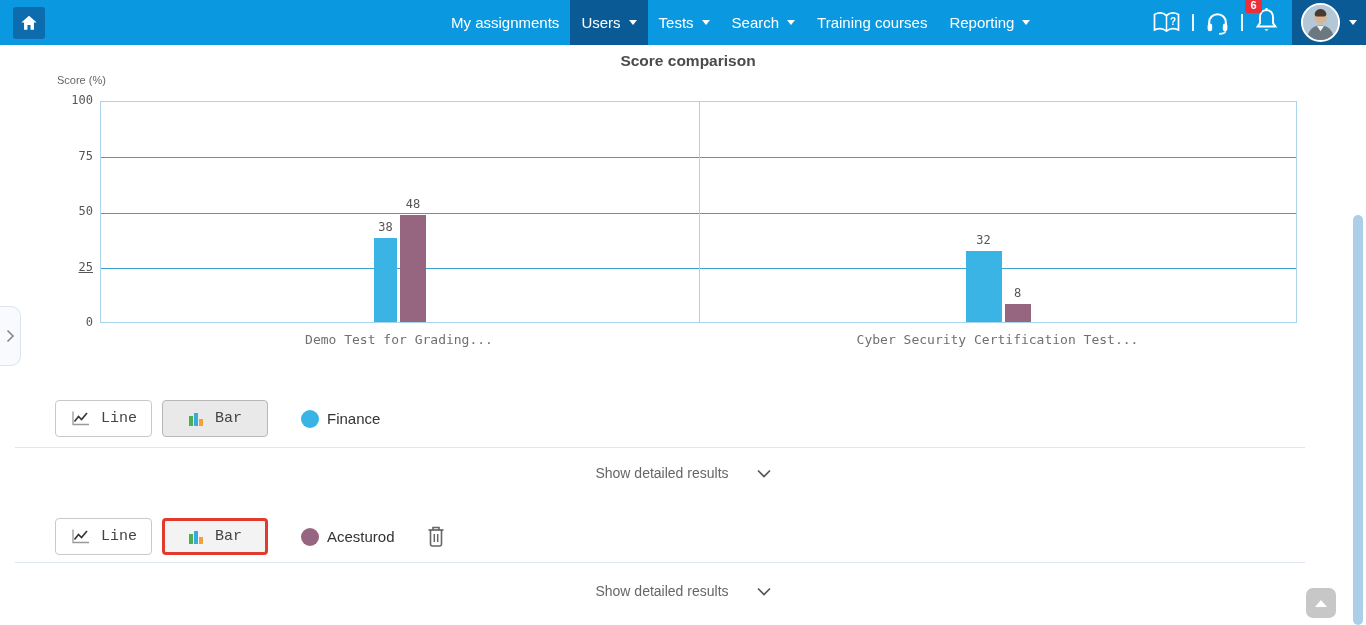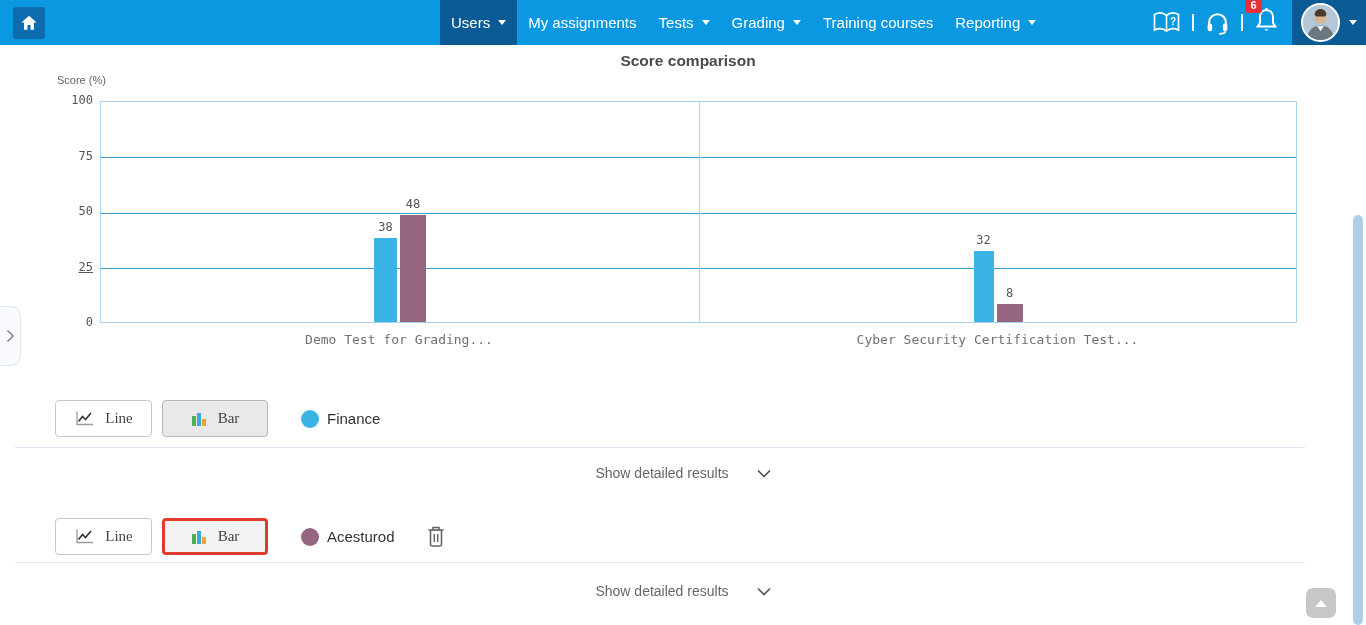--- a/index.html
+++ b/index.html
@@ -42,21 +42,21 @@
   .bar-col { display:flex; flex-direction:column; align-items:center; }
   .bar-value { font-family:"DejaVu Sans Mono",monospace; font-size:12px; color:#555; margin-bottom:4px; }
   .cat-label { position:absolute; top:332px; text-align:center; font-family:"DejaVu Sans Mono",monospace; font-size:13px; color:#707070; }
   .cat-label.c0 { left:100px; width:598px; }
   .cat-label.c1 { left:698px; width:599px; }
 
   
   .ctrl-row { position:absolute; left:55px; display:flex; align-items:center; }
   .ctrl-row.r1 { top:400px; }
   .ctrl-row.r2 { top:518px; }
-  .btn { height:37px; display:flex; align-items:center; justify-content:center; gap:11px; background:#fff; border:1px solid #c9c9c9; border-radius:4px; font-size:15px; color:#444; cursor:pointer; font-family:Liberation Serif, serif; }
+  .btn { height:37px; display:flex; align-items:center; justify-content:center; gap:11px; background:#fff; border:1px solid #c9c9c9; border-radius:4px; font-size:15px; color:#444; cursor:pointer; font-family:Liberation Mono, monospace; }
   .btn.line { width:97px; margin-right:10px; }
   .btn.bar  { width:106px; }
   .r1 .btn.bar { background:#e9e9e9; border-color:#b8b8b8; }
   .r2 .btn.bar { background:#f3f3f3; border:3px solid #e23b2e; }
   .legend-dot { width:18px; height:18px; border-radius:50%; margin-left:33px; flex:none; }
   .legend-label { margin-left:8px; font-size:15px; color:#333; }
   .trash-btn { margin-left:31px; background:none; border:none; cursor:pointer; padding:0; display:flex; }
 
   .divider { position:absolute; left:15px; width:1290px; height:1px; background:#dee6ef; }
   .divider.d1 { top:447px; } .divider.d2 { top:562px; }
@@ -78,33 +78,33 @@
   <div class="header">
     <div class="home-btn">
       <span style="display:flex">
         <svg width="18" height="18" viewBox="0 0 20 20">
             <path d="M10 2 L18.5 9.5 H15.5 V17.5 H11.7 V12.3 H8.3 V17.5 H4.5 V9.5 H1.5 Z" fill="#fff"></path>
           </svg>
       </span>
     </div>
 
     <nav class="nav">
+      <div class="nav-item">
+          <span>My assignments</span>
+        </div>
       <div class="nav-item active">
           <span>Users</span>
           <span class="caret"></span>
         </div>
       <div class="nav-item">
-          <span>My assignments</span>
-        </div>
-      <div class="nav-item">
           <span>Tests</span>
           <span class="caret"></span>
         </div>
       <div class="nav-item">
-          <span>Grading</span>
+          <span>Search</span>
           <span class="caret"></span>
         </div>
       <div class="nav-item">
           <span>Training courses</span>
         </div>
       <div class="nav-item">
           <span>Reporting</span>
           <span class="caret"></span>
         </div>
     </nav>
@@ -169,21 +169,21 @@
         <div class="bar-col" style="width: 23px;">
           <div class="bar-value">38</div>
           <div class="bar-rect" style="width: 100%; height: 84px; background: rgb(58, 180, 228);"></div>
         </div>
         <div class="bar-col" style="width: 26px;">
           <div class="bar-value">48</div>
           <div class="bar-rect" style="width: 100%; height: 107px; background: rgb(150, 102, 129);"></div>
         </div>
       </div>
     <div class="bar-group g1">
-        <div class="bar-col" style="width: 20px;">
+        <div class="bar-col" style="width: 36px;">
           <div class="bar-value">32</div>
           <div class="bar-rect" style="width: 100%; height: 71px; background: rgb(58, 180, 228);"></div>
         </div>
         <div class="bar-col" style="width: 26px;">
           <div class="bar-value">8</div>
           <div class="bar-rect" style="width: 100%; height: 18px; background: rgb(150, 102, 129);"></div>
         </div>
       </div>
   </div>
   <div class="cat-label c0">Demo Test for Grading...</div>

